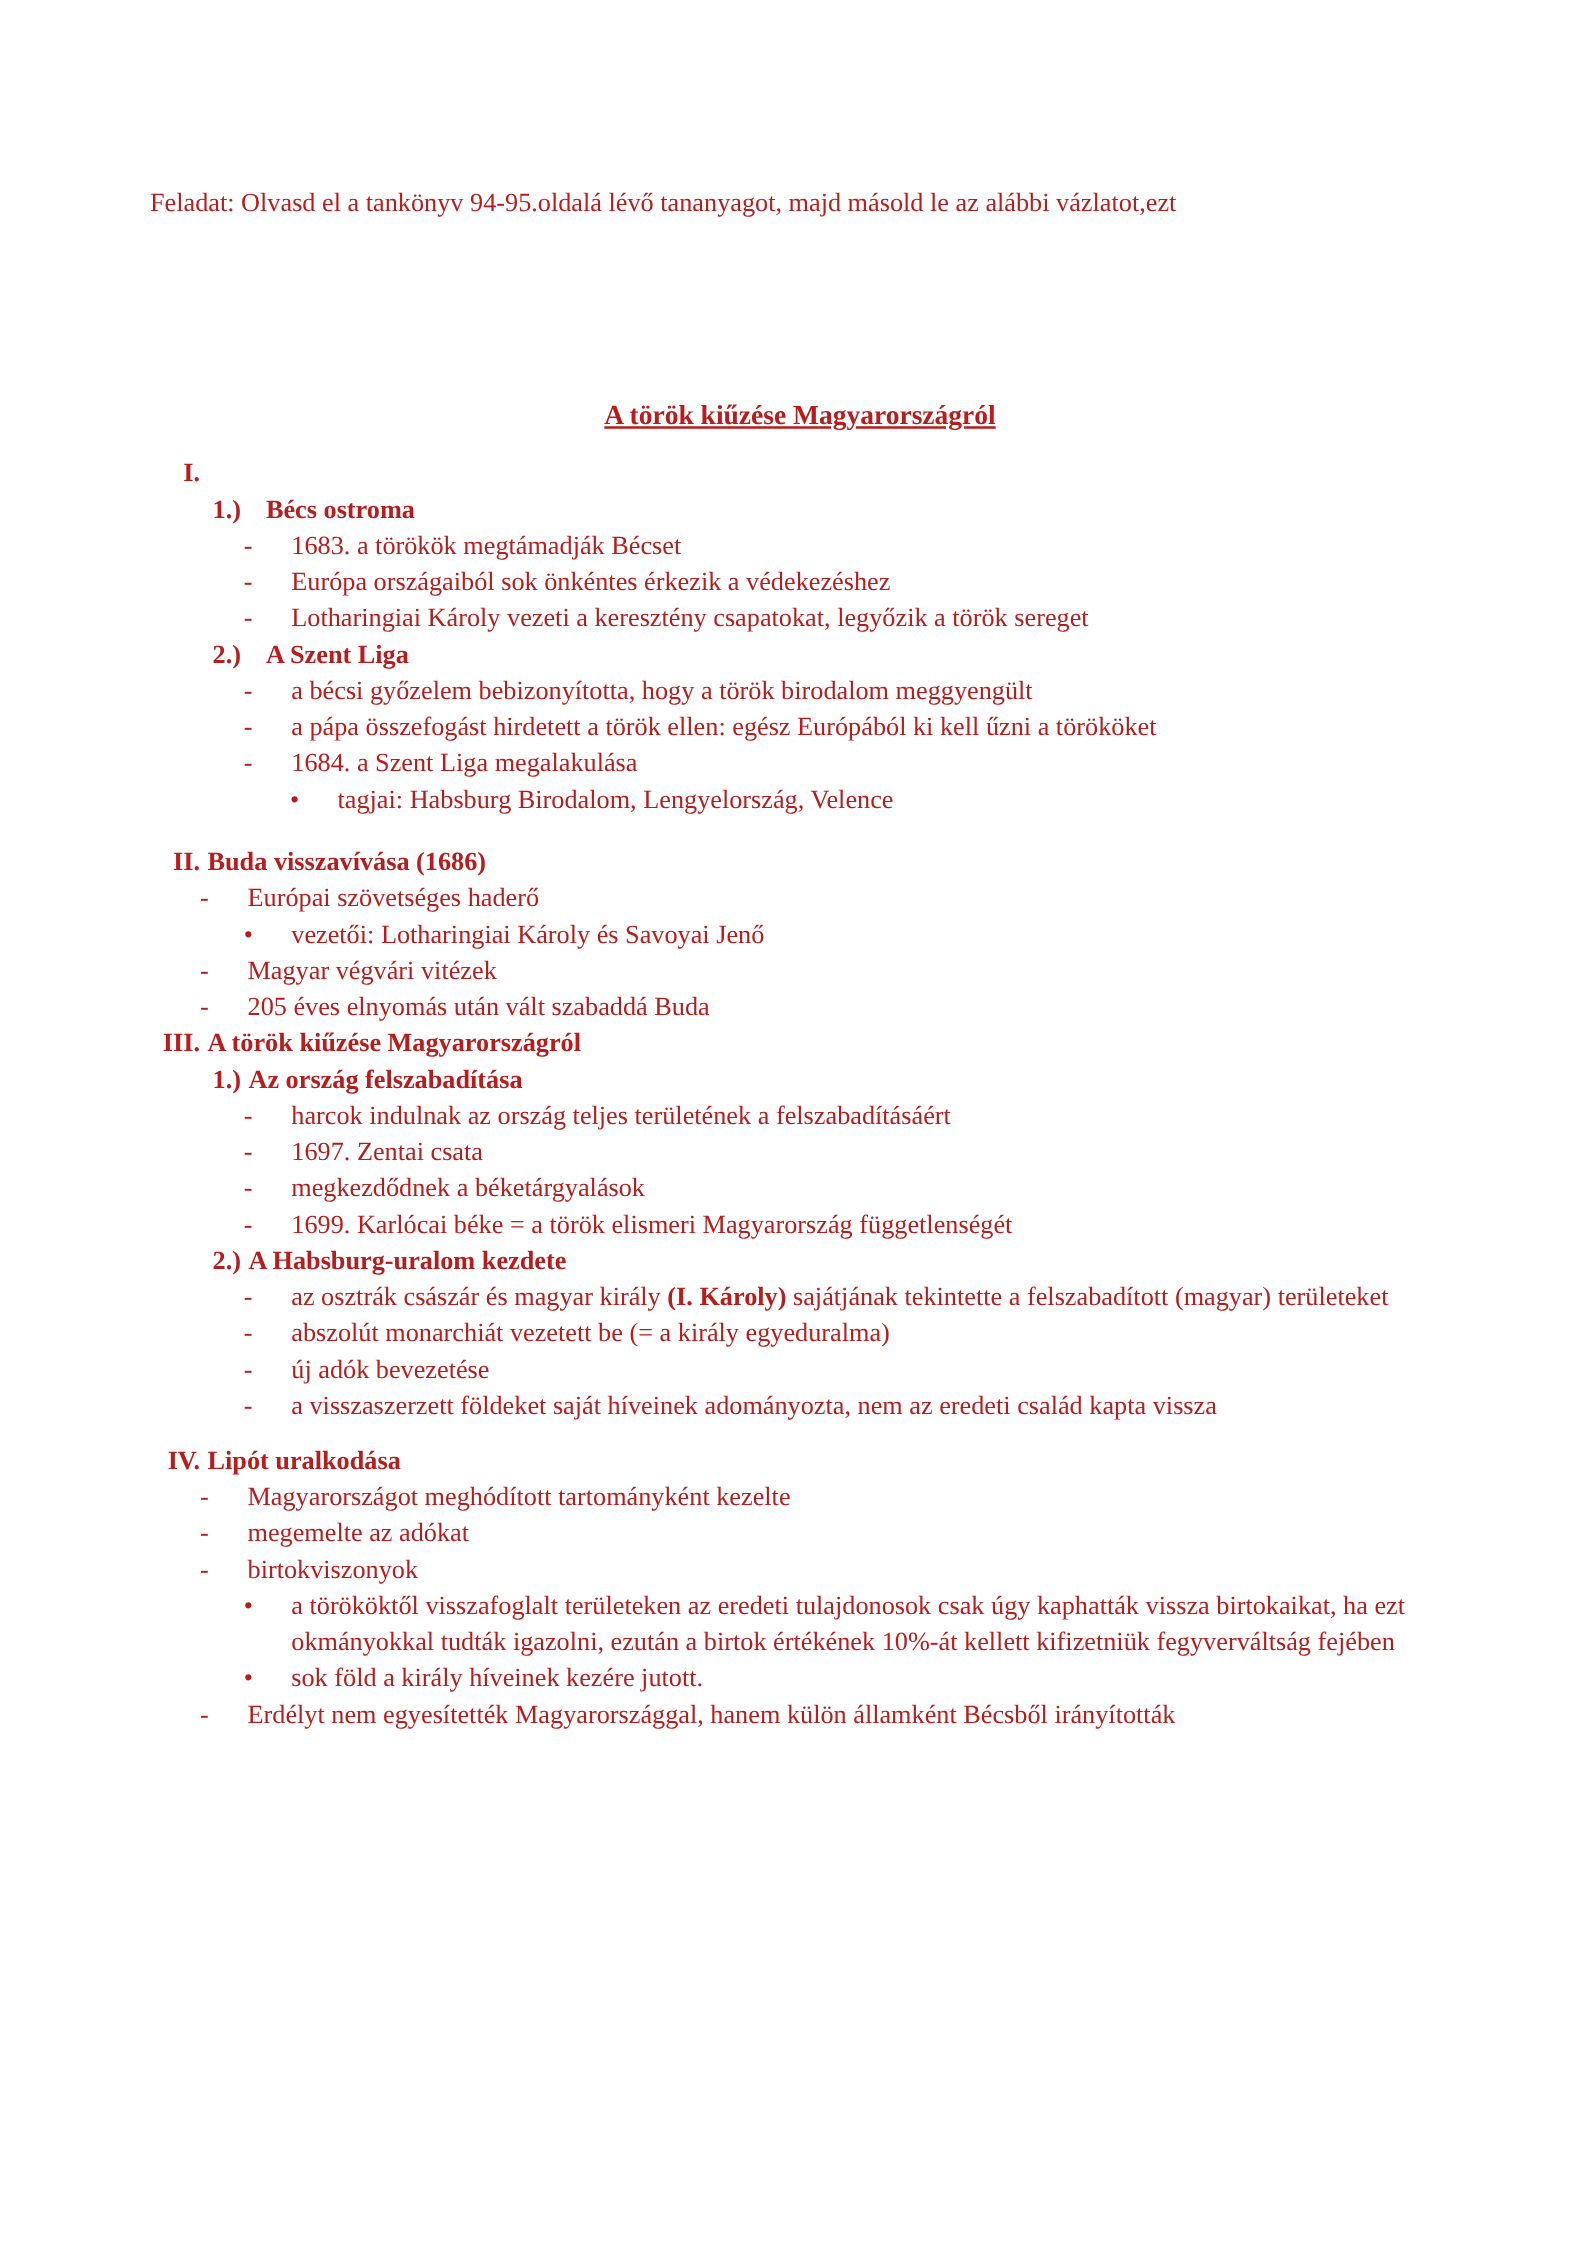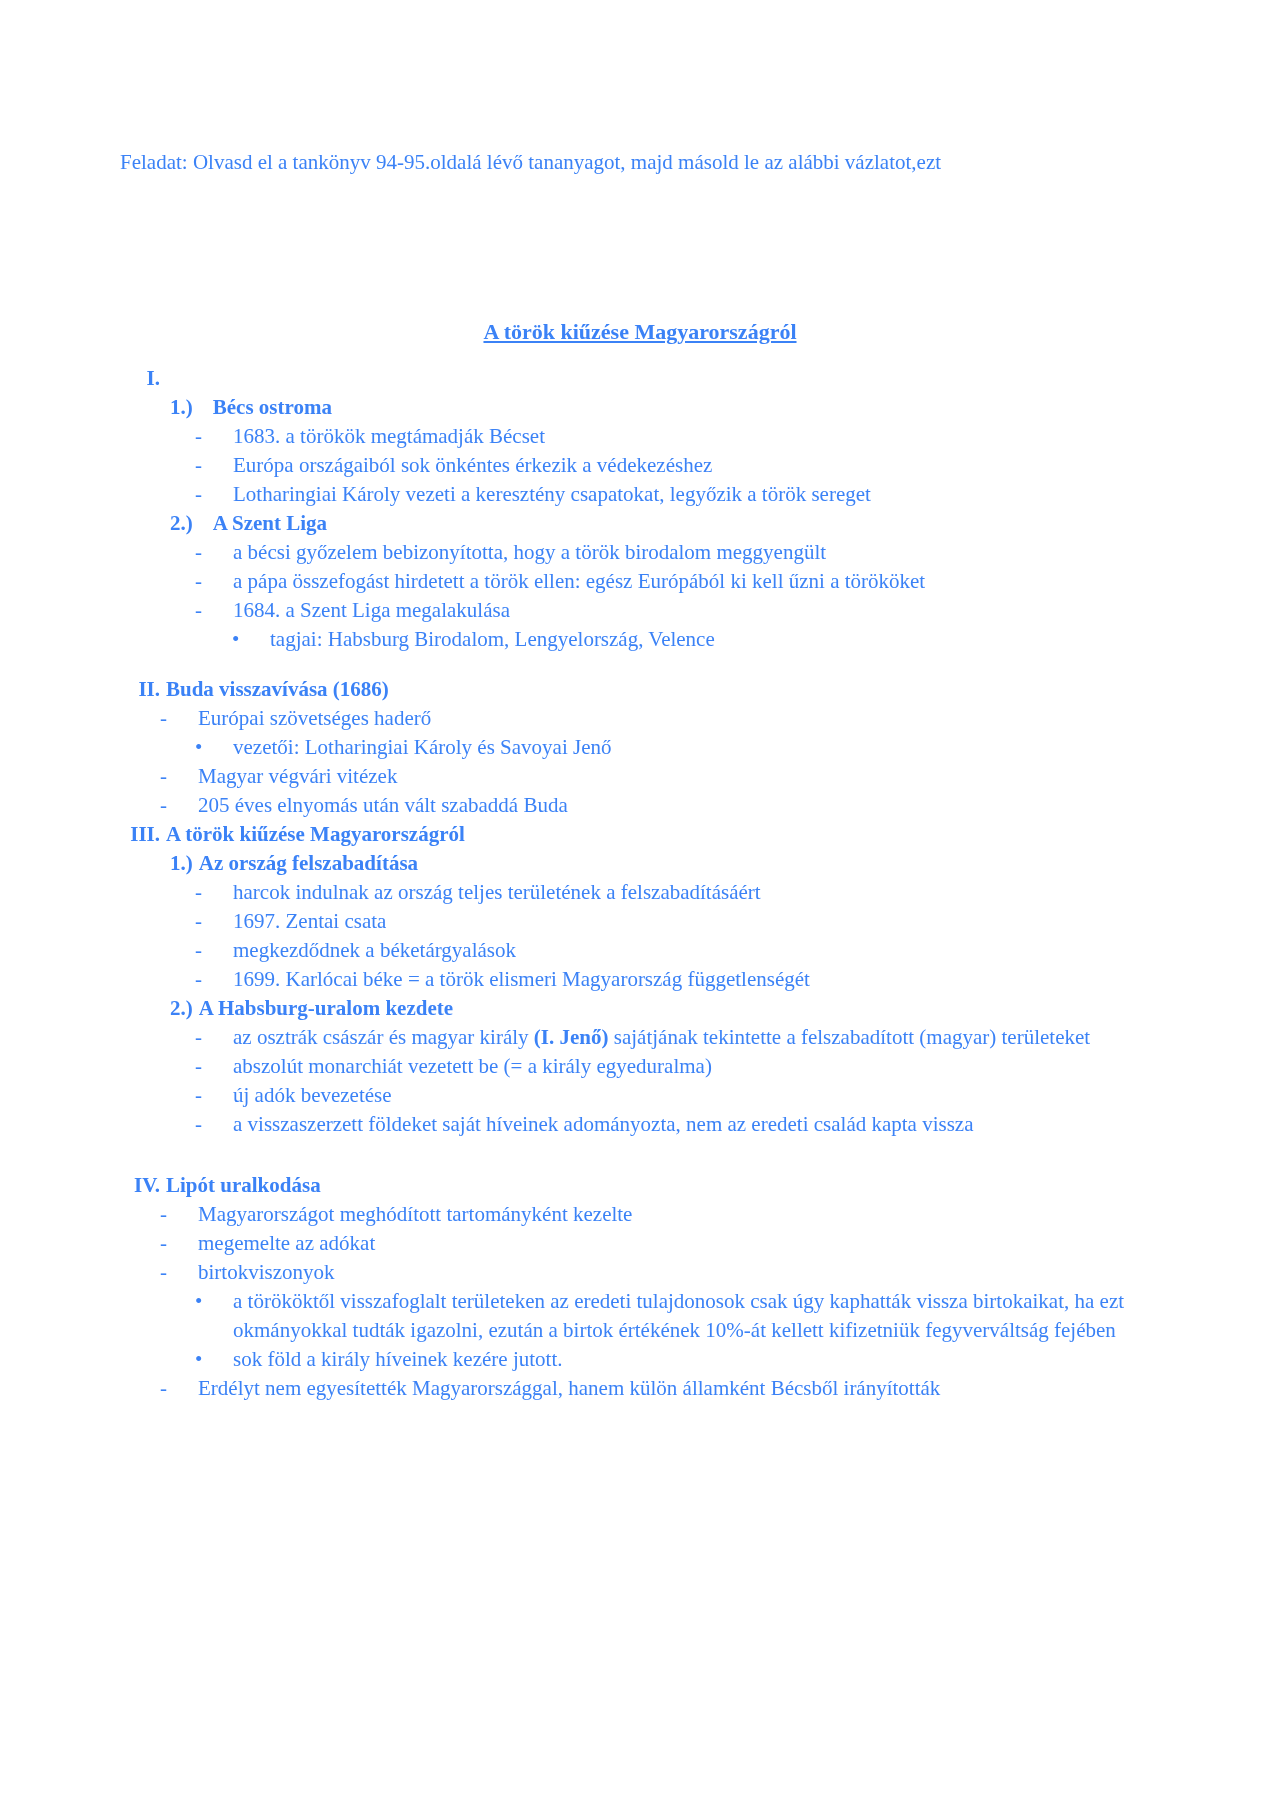--- a/index.html
+++ b/index.html
@@ -2,37 +2,37 @@
 <html><head>
 <meta charset="utf-8">
 <style>
   html,body{margin:0;padding:0;background:#888;}
   .page{
     position:relative;
     width:1273px;height:1800px;
     margin:0 auto;
     background:#ffffff;
     font-family:"Liberation Serif", serif;
-    font-size:21px;line-height:29px;color:#3b82f6;
+    font-size:21px;line-height:29px;color:#b91c1c;
     overflow:hidden;
   }
   .content{position:absolute;left:120px;top:148px;width:1040px;}
   .task p{margin:0;}
   .doc-title{
     margin-top:140px;
     text-align:center;
     font-weight:bold;
     font-size:22px;
   }
   .doc-title span{text-decoration:underline;}
   .outline{margin-top:18px;}
   .section{margin-top:0;}
   .outline > .section:nth-child(2){margin-top:21px;}
   .outline > .section:nth-child(3){}
-  .outline > .section:nth-child(4){margin-top:32px;}
+  .outline > .section:nth-child(4){margin-top:15px;}
   .sec-heading{display:flex;font-weight:bold;}
   .sec-num{flex:0 0 40px;text-align:right;margin-right:6px;}
   .sub{display:flex;font-weight:bold;margin-left:50px;}
   .sub .num{margin-right:6px;}
   .sub .num.wide{margin-right:20px;}
   .item{display:flex;}
   .item .marker{flex:0 0 38px;}
   .item .text{flex:1;}
   .ind1{margin-left:40px;}
   .ind2{margin-left:75px;}
@@ -141,21 +141,21 @@
           <div class="item ind2">
             <span class="marker">-</span>
             <span class="text">1699. Karlócai béke = a török elismeri Magyarország függetlenségét</span>
           </div>
           <div class="sub">
             <span class="num">2.)</span>
             <span class="txt">A Habsburg-uralom kezdete</span>
           </div>
           <div class="item ind2">
             <span class="marker">-</span>
-            <span class="text"><span>az osztrák császár és magyar király </span><span class="b">(I. Jenő)</span><span> sajátjának tekintette a felszabadított (magyar) területeket</span></span>
+            <span class="text"><span>az osztrák császár és magyar király </span><span class="b">(I. Károly)</span><span> sajátjának tekintette a felszabadított (magyar) területeket</span></span>
           </div>
           <div class="item ind2">
             <span class="marker">-</span>
             <span class="text">abszolút monarchiát vezetett be (= a király egyeduralma)</span>
           </div>
           <div class="item ind2">
             <span class="marker">-</span>
             <span class="text">új adók bevezetése</span>
           </div>
           <div class="item ind2">

